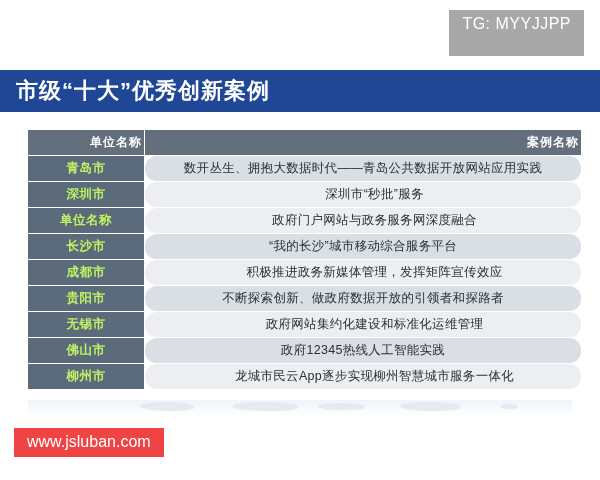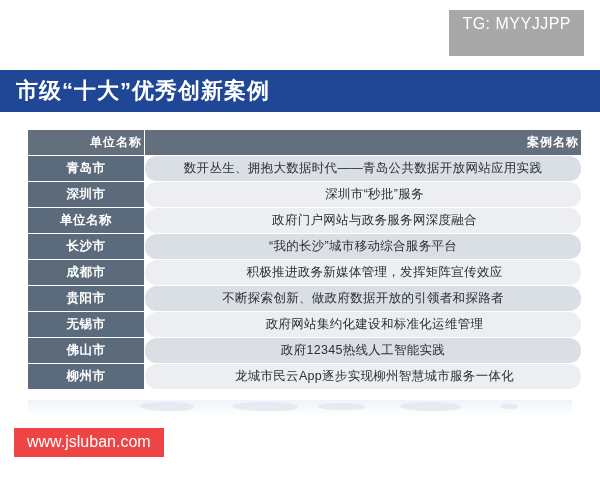--- a/index.html
+++ b/index.html
@@ -80,21 +80,21 @@
     color: #ffffff;
     font-weight: bold;
     font-size: 12.5px;
     letter-spacing: 1px;
     text-align: right;
   }
   thead th:last-child { border-right: none; }
 
   tbody td.unit-cell {
     background: #5c6b7b;
-    color: #ffffff;
+    color: #bef264;
     font-weight: bold;
     font-size: 12.5px;
     text-align: center;
     letter-spacing: 0.5px;
   }
   tbody td.case-cell {
     color: #2b2f36;
     text-align: center;
     font-size: 12.5px;
     border-right: none;

